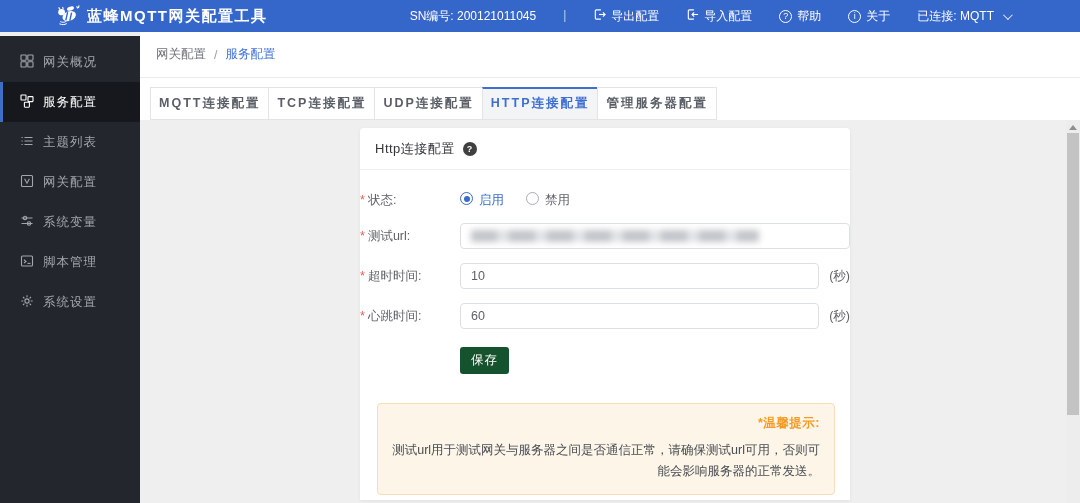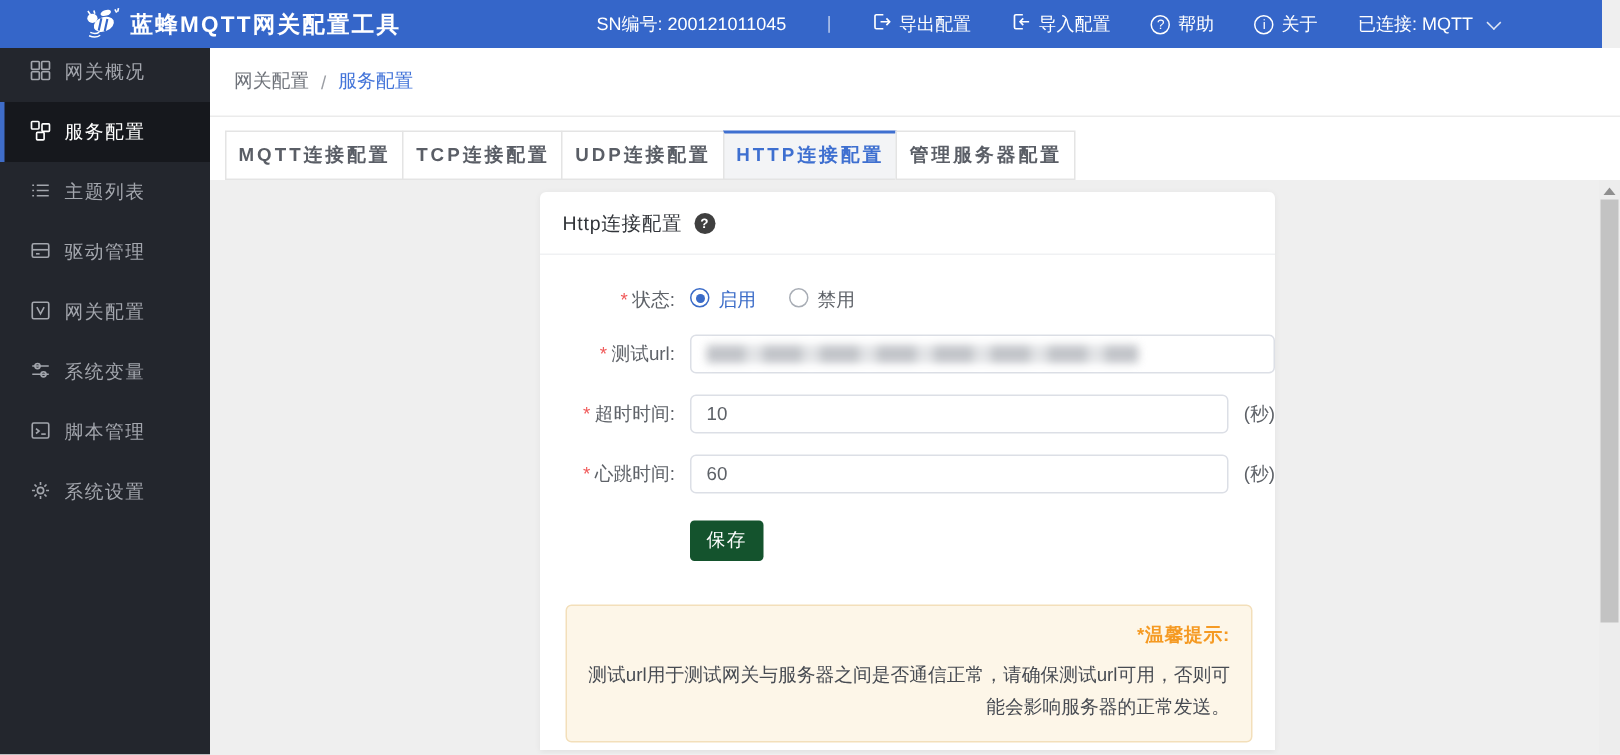--- a/index.html
+++ b/index.html
@@ -7,42 +7,42 @@
   body {
     position:relative;
     font-family:"Liberation Sans","DejaVu Sans",sans-serif;
     background:#efefef;
     font-size:12.5px;
     color:#5c6066;
   }
 
   
   .header{
-    position:absolute; top:0; left:0; right:12px; height:32px;
+    position:absolute; top:0; left:0; right:0; height:32px;
     background:#3566c9; color:#fff;
     display:flex; align-items:center; z-index:20;
   }
   .brand{ display:flex; align-items:center; gap:7px; padding-left:54px; }
   .brand-title{ font-size:15px; font-weight:bold; letter-spacing:1.5px; }
   .header-right{ margin-left:auto; display:flex; align-items:flex-start; gap:27px; padding-right:70px; font-size:12px; }
   .h-item{ display:flex; align-items:center; gap:5px; cursor:pointer; white-space:nowrap; }
   .h-divider{ opacity:.65; }
   .circle-glyph{
     width:13px; height:13px; border:1px solid #fff; border-radius:50%;
     display:inline-flex; align-items:center; justify-content:center;
     font-size:9px; line-height:1;
   }
   .chevron{
     width:7px; height:7px; border-right:1.5px solid #dfe6f5; border-bottom:1.5px solid #dfe6f5;
     transform:rotate(45deg) translateY(-2px); display:inline-block; margin-left:4px;
   }
 
   
   .sidebar{
-    position:absolute; top:22px; left:0; bottom:0; width:140px;
+    position:absolute; top:36px; left:0; bottom:0; width:140px;
     background:#23262d; padding-top:6px; z-index:10;
   }
   .side-item{
     height:40px; display:flex; align-items:center; gap:9px;
     padding-left:17px; color:#a3a6ad; cursor:pointer;
     border-left:3px solid transparent; letter-spacing:1px;
   }
   .side-item svg{ flex-shrink:0; }
   .side-item.active{ background:#16181d; color:#ffffff; border-left-color:#3f6dc9; }
 
@@ -82,21 +82,21 @@
     font-size:13px; color:#32353a; letter-spacing:.5px;
   }
   .dark-help{
     width:14px; height:14px; border-radius:50%; background:#3f3f3f; color:#fff;
     display:inline-flex; align-items:center; justify-content:center;
     font-size:9px; font-weight:bold; cursor:pointer;
   }
 
   .form{ padding-top:22px; }
   .form-row{ display:flex; align-items:center; margin-bottom:14px; }
-  .form-label{ width:100px; text-align:right; padding-right:10px; flex-shrink:0; color:#5e6268; }
+  .form-label{ width:100px; text-align:left; padding-right:10px; flex-shrink:0; color:#5e6268; }
   .required{ color:#f05a5a; margin-right:3px; }
   .input{
     width:392px; height:26px; border:1px solid #dcdfe6; border-radius:4px;
     padding:0 10px; font-size:12.5px; color:#5e6268; background:#fff;
     font-family:"Liberation Sans","DejaVu Sans",sans-serif;
     outline:none; display:flex; align-items:center;
   }
   .unit{ margin-left:10px; color:#5e6268; }
 
   .radio-group{ display:flex; align-items:center; gap:22px; }
@@ -225,28 +225,20 @@
           <rect x="4.4" y="8.2" width="5" height="5" rx="0.6"></rect>
         </svg></span>
     <span>服务配置</span>
   </div>
   <div class="side-item">
     <span><svg width="14" height="14" viewBox="0 0 14 14" fill="none" stroke="currentColor" stroke-width="1.1">
           <path d="M4.5 3.5h8M4.5 7h8M4.5 10.5h8"></path>
           <path d="M1.5 3.5h1.2M1.5 7h1.2M1.5 10.5h1.2"></path>
         </svg></span>
     <span>主题列表</span>
-  </div>
-  <div class="side-item">
-    <span><svg width="14" height="14" viewBox="0 0 14 14" fill="none" stroke="currentColor" stroke-width="1.1">
-          <rect x="1.5" y="2.5" width="11" height="9" rx="1"></rect>
-          <path d="M1.5 6.5h11"></path>
-          <path d="M4 9.2h2.4"></path>
-        </svg></span>
-    <span>驱动管理</span>
   </div>
   <div class="side-item">
     <span><svg width="14" height="14" viewBox="0 0 14 14" fill="none" stroke="currentColor" stroke-width="1.1">
           <rect x="1.5" y="1.5" width="11" height="11" rx="1"></rect>
           <path d="M4.6 4.8l2.4 4.4 2.4-4.4"></path>
         </svg></span>
     <span>网关配置</span>
   </div>
   <div class="side-item">
     <span><svg width="14" height="14" viewBox="0 0 14 14" fill="none" stroke="currentColor" stroke-width="1.1">

